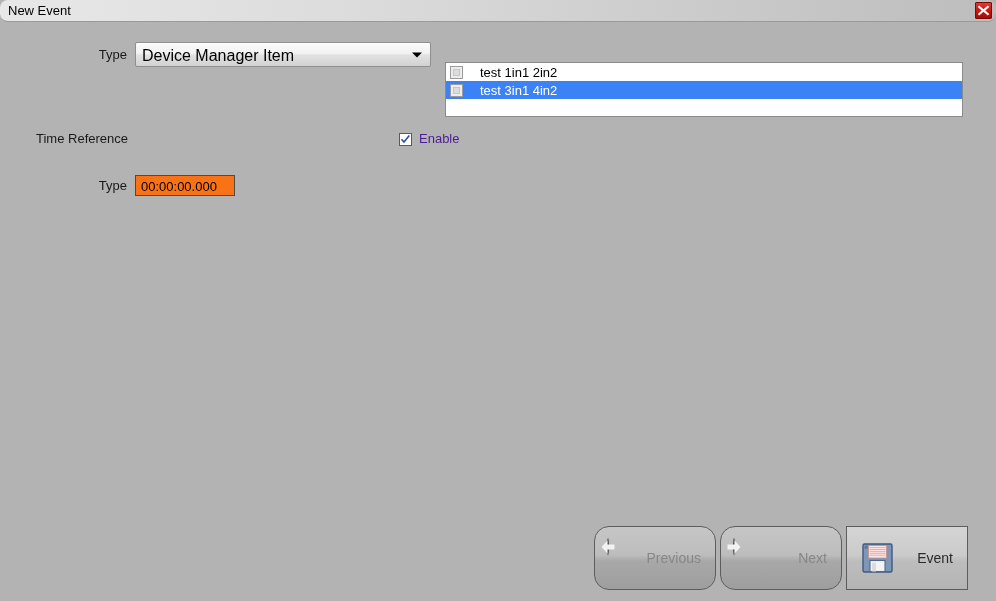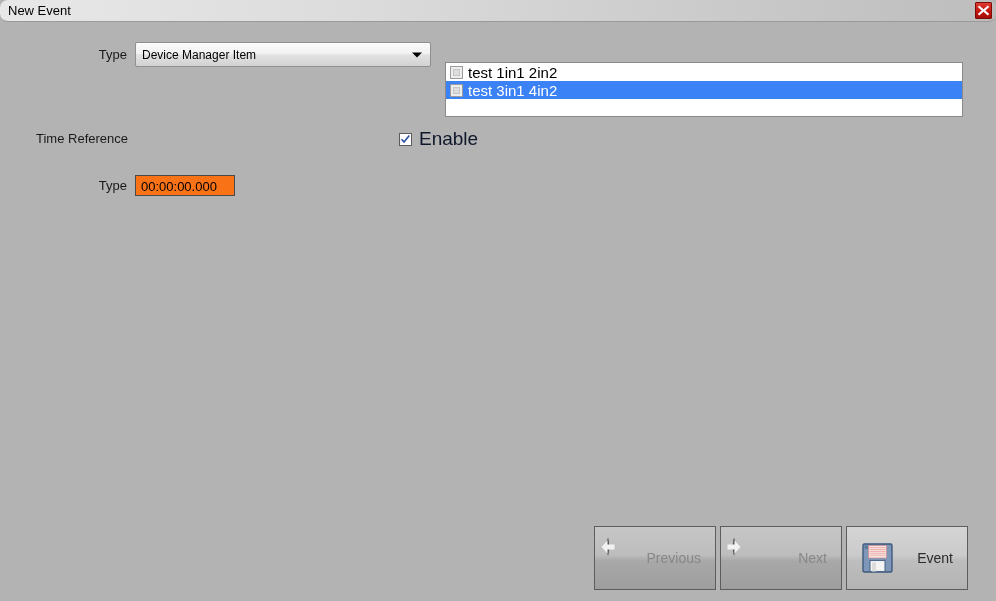--- a/index.html
+++ b/index.html
@@ -87,21 +87,21 @@
     border: 1px solid #8f8f8f;
     border-radius: 2px;
     box-shadow: inset 0 1px 0 #ffffff;
     cursor: pointer;
   }
   .combo .combo-text {
     position: absolute;
     left: 6px;
     top: 50%;
     transform: translateY(-50%);
-    font-size: 12px;
+    font-size: 16px;
     line-height: 15px;
     color: #000;
     white-space: nowrap;
   }
   .combo .combo-arrow {
     position: absolute;
     right: 8px;
     top: 50%;
     transform: translateY(-50%);
     width: 0; height: 0;
@@ -142,25 +142,25 @@
     height: 18px;
     display: flex;
     align-items: center;
     padding-left: 4px;
     box-sizing: border-box;
     background: #ffffff;
     cursor: pointer;
   }
   .list-row.selected { background: #3b82f6; }
   .list-row .row-label {
-    font-size: 15px;
+    font-size: 13px;
     line-height: 15px;
     color: #000;
     white-space: nowrap;
-    margin-left: 5px;
+    margin-left: 17px;
   }
   .list-row.selected .row-label { color: #ffffff; }
 
   
   .cb-disabled {
     width: 13px;
     height: 13px;
     box-sizing: border-box;
     border: 1px solid #9b9b9b;
     background: #ededed;
@@ -189,37 +189,38 @@
     height: 13px;
     box-sizing: border-box;
     border: 1px solid #5a5a5a;
     background: #ffffff;
     position: relative;
     flex: 0 0 auto;
   }
   .cb-checked svg { position: absolute; left: 0; top: 0; }
   #enable-label {
     margin-left: 7px;
-    font-size: 19px;
+    font-size: 13px;
     line-height: 16px;
-    color: #0f172a;
+    color: #4c1d95;
     white-space: nowrap;
   }
 
   
   .nav-button {
     position: absolute;
     box-sizing: border-box;
     display: flex;
     align-items: center;
     border: 1px solid #5d5d5d;
     cursor: pointer;
   }
   .nav-button.disabled {
     background: linear-gradient(to bottom, #c6c6c6 0%, #bdbdbd 45%, #a8a8a8 55%, #9e9e9e 100%);
+    border-radius: 15px;
   }
   .nav-button.enabled {
     background: linear-gradient(to bottom, #d5d5d5 0%, #cbcbcb 45%, #bdbdbd 55%, #b4b4b4 100%);
   }
   .nav-label {
     position: absolute;
     right: 14px;
     top: 50%;
     transform: translateY(-50%);
     font-size: 14px;

